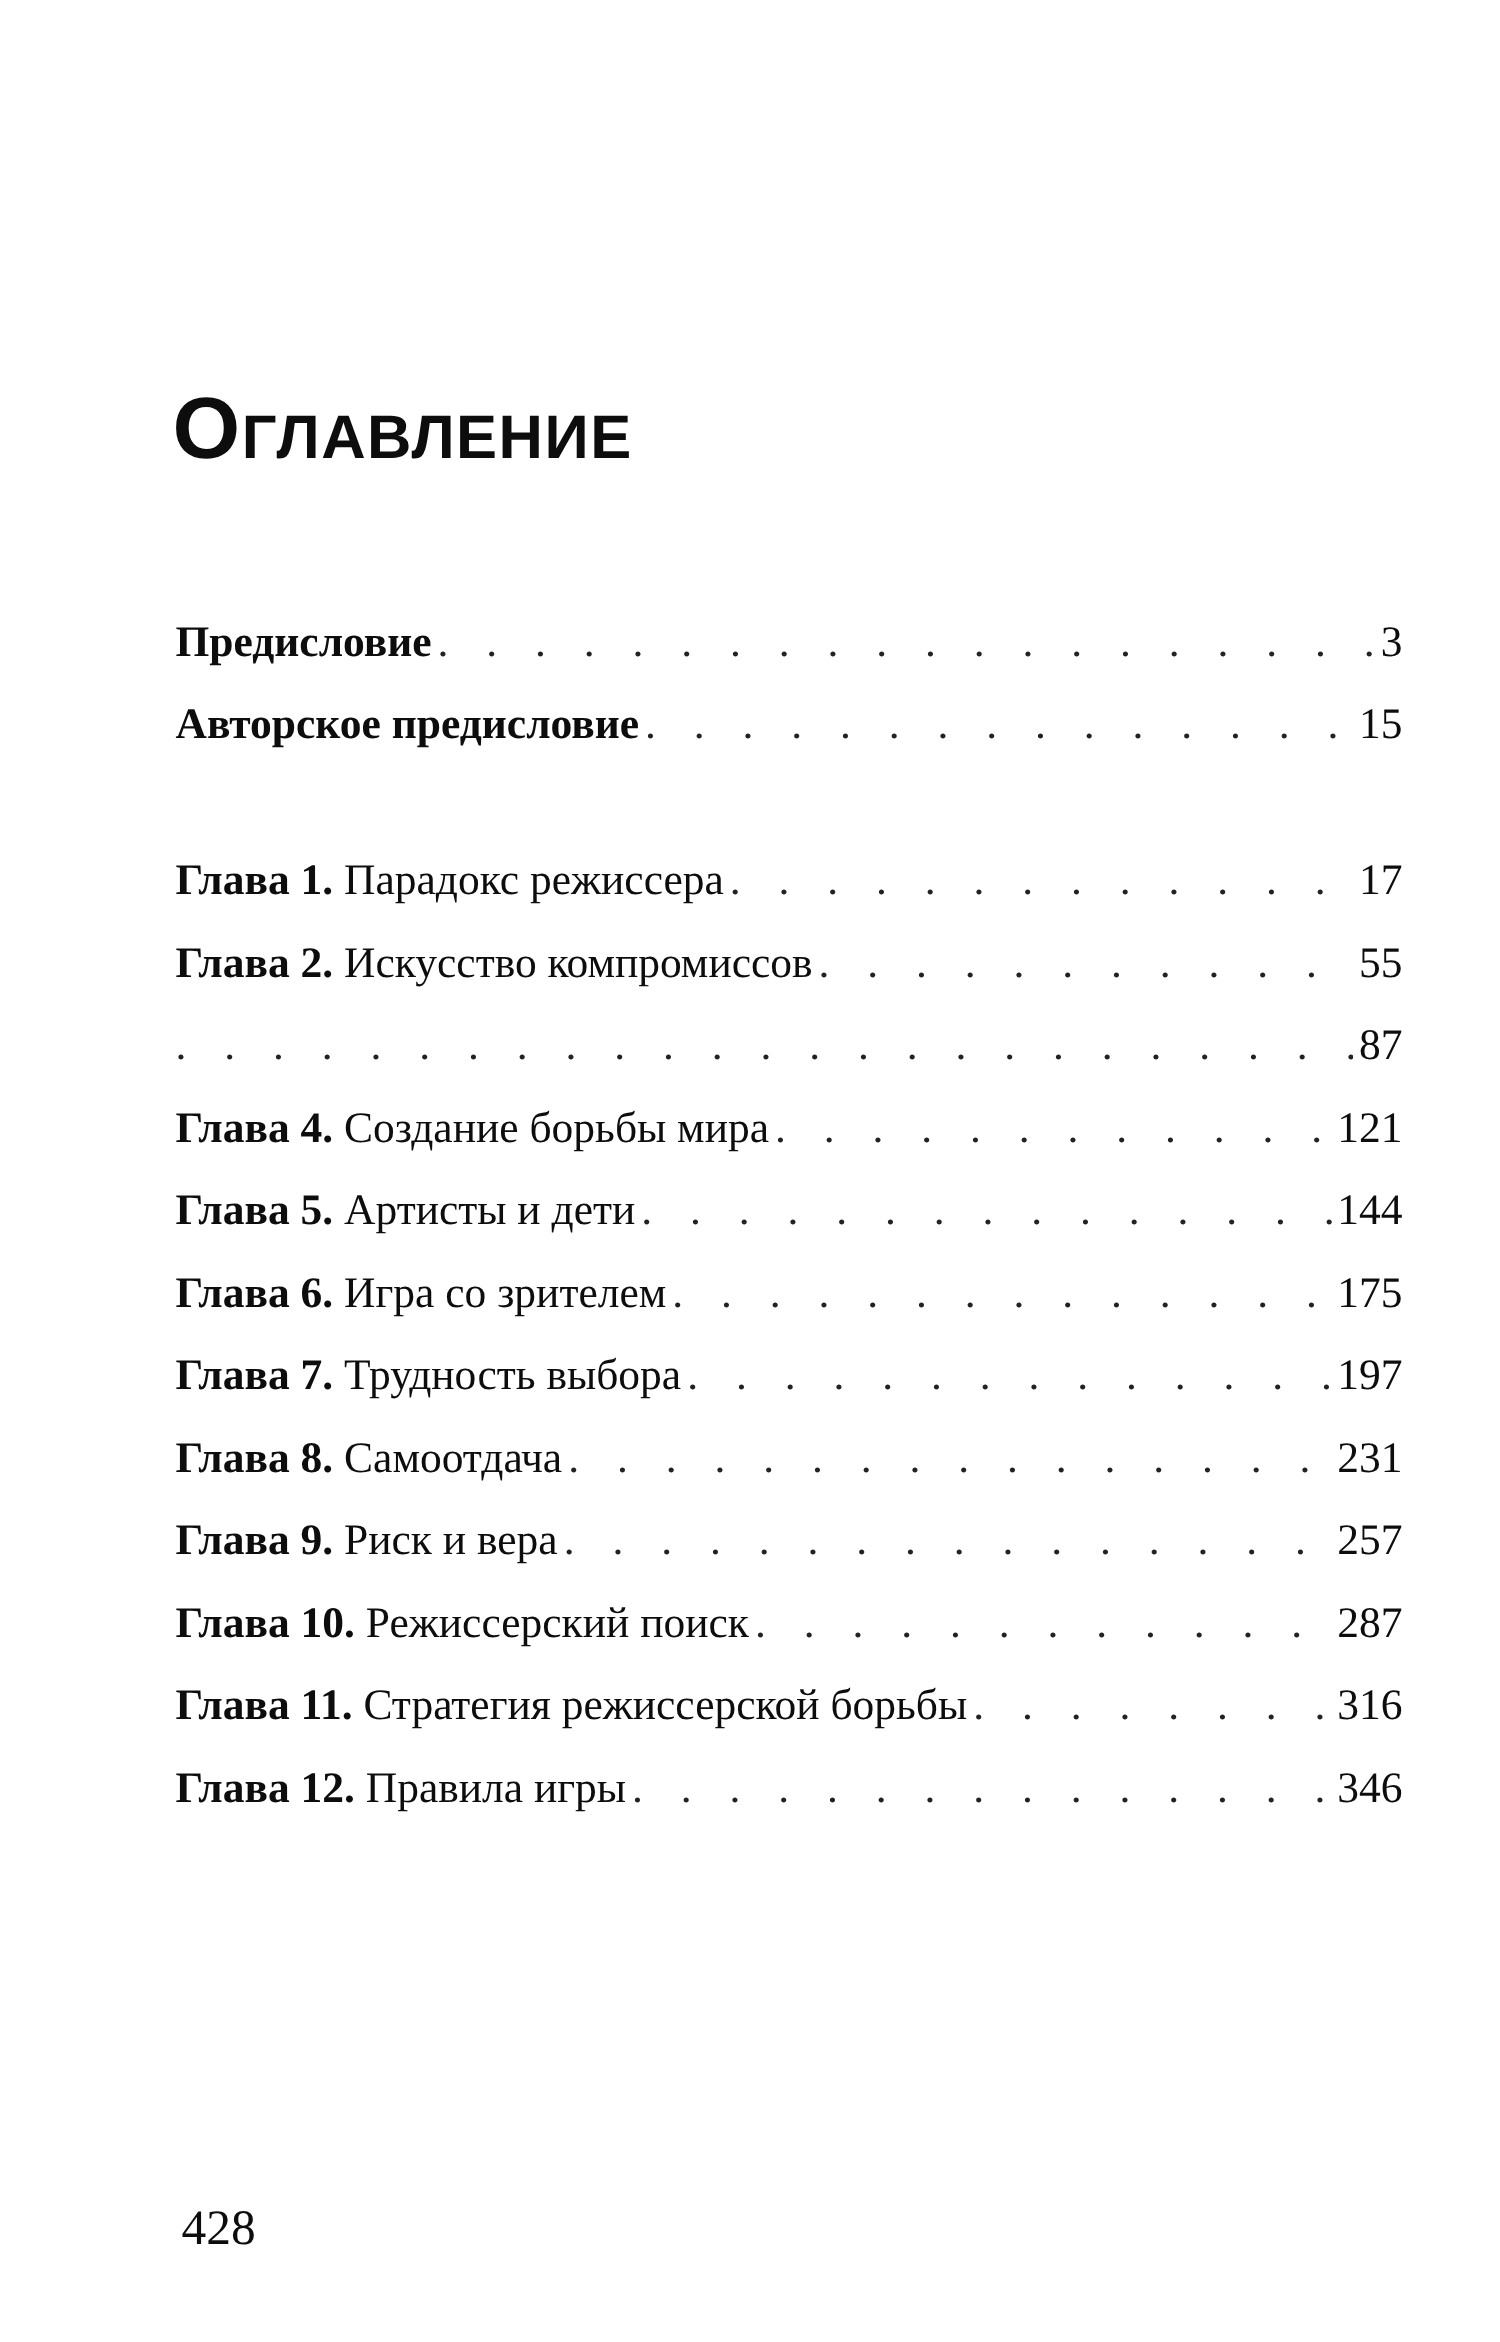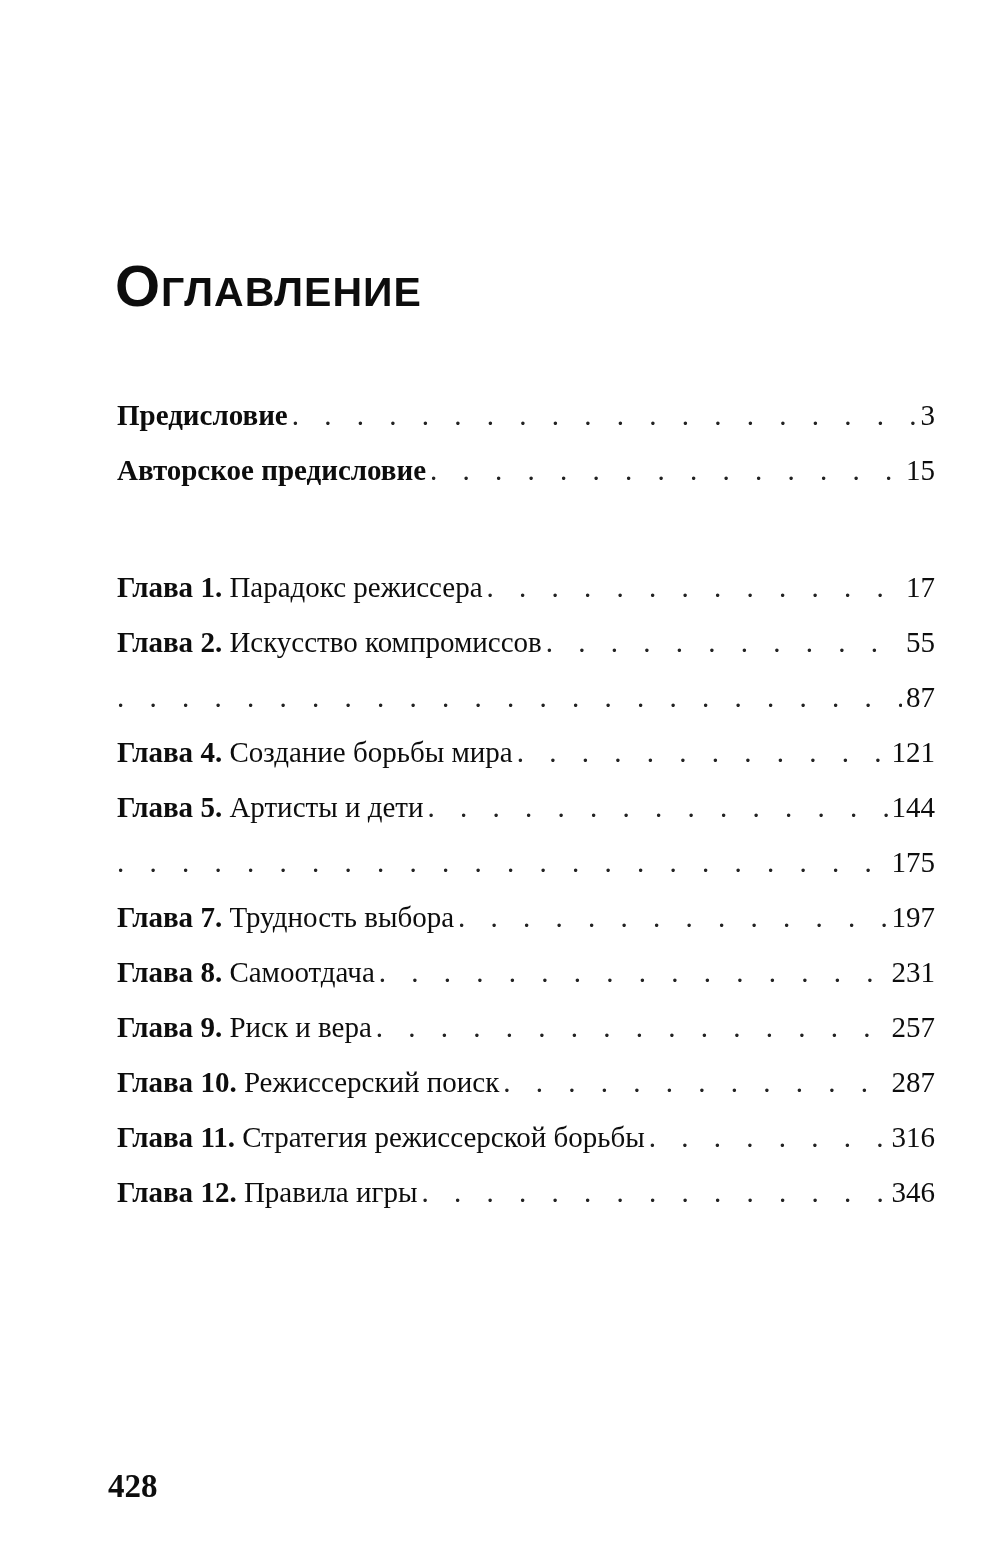--- a/index.html
+++ b/index.html
@@ -22,25 +22,25 @@
     display: flex; align-items: baseline;
     font-size: 29px; height: 55px; line-height: 55px;
   }
   .entry .label { white-space: nowrap; padding-right: 4px; }
   .entry .bold { font-weight: bold; }
   .entry .leader {
     flex: 1; overflow: hidden; white-space: nowrap;
     letter-spacing: 9px; color: #222;
   }
   .entry .page { white-space: nowrap; padding-left: 4px; text-align: right; }
-  .front { top: 388px; }
+  .front { top: 401px; }
   .chapters { top: 560px; }
   .folio {
-    position: absolute; left: 108px; top: 1468px;
-    font-size: 33px; font-weight: bold;
+    position: absolute; left: 121px; top: 1468px;
+    font-size: 33px; font-weight: normal;
   }
 </style>
 </head>
 <body>
 
 <div>
   <h1 class="title">Оглавление</h1>
 
   <div class="toc front">
     <div class="entry">
@@ -74,20 +74,21 @@
       <span class="label"><b>Глава</b> <b>4.</b> <span>Создание борьбы мира</span></span>
       <span class="leader">. . . . . . . . . . . . . . . . . . . . . . . . . . . . . . . . . . . . . . . . . . . . . . . . . . . . . .</span>
       <span class="page">121</span>
     </div>
     <div class="entry">
       <span class="label"><b>Глава</b> <b>5.</b> <span>Артисты и дети</span></span>
       <span class="leader">. . . . . . . . . . . . . . . . . . . . . . . . . . . . . . . . . . . . . . . . . . . . . . . . . . . . . .</span>
       <span class="page">144</span>
     </div>
     <div class="entry">
+      <span class="label"><b>Глава</b> <b>6.</b> <span>Игра со зрителем</span></span>
       <span class="leader">. . . . . . . . . . . . . . . . . . . . . . . . . . . . . . . . . . . . . . . . . . . . . . . . . . . . . .</span>
       <span class="page">175</span>
     </div>
     <div class="entry">
       <span class="label"><b>Глава</b> <b>7.</b> <span>Трудность выбора</span></span>
       <span class="leader">. . . . . . . . . . . . . . . . . . . . . . . . . . . . . . . . . . . . . . . . . . . . . . . . . . . . . .</span>
       <span class="page">197</span>
     </div>
     <div class="entry">
       <span class="label"><b>Глава</b> <b>8.</b> <span>Самоотдача</span></span>

